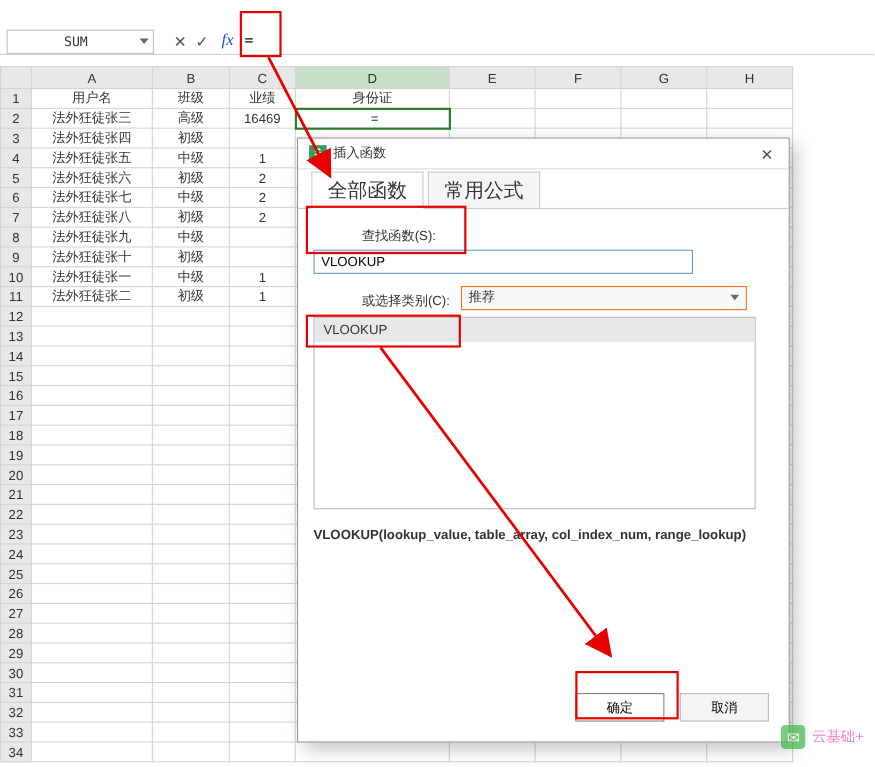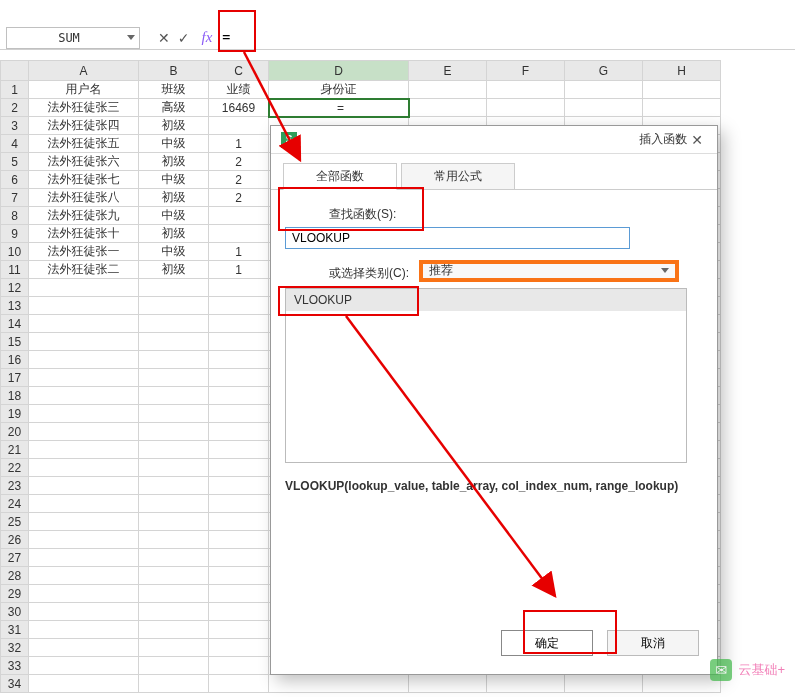--- a/index.html
+++ b/index.html
@@ -3,21 +3,21 @@
 <meta charset="utf-8">
 <style>
   * { box-sizing: border-box; margin: 0; padding: 0; font-family: "Microsoft YaHei", Arial, sans-serif; }
   body { background: #fff; width: 795px; height: 697px; position: relative; overflow: hidden; font-size: 12px; color: #333; }
 
   
   .fbar { position: absolute; top: 26px; left: 0; right: 0; height: 24px; display: flex; align-items: center; border-bottom: 1px solid #d0d0d0; }
   .namebox-wrap { width: 134px; height: 22px; border: 1px solid #c0c0c0; margin-left: 6px; display: flex; align-items: center; justify-content: space-between; padding: 0 4px; background: #fff; }
   .namebox { flex: 1; text-align: center; font-family: Consolas, monospace; }
   .fbar-icons { display: flex; align-items: center; margin-left: 18px; gap: 8px; }
-  .fx-icon { font-style: italic; font-family: "Times New Roman", serif; font-size: 15px; color: #8b5cf6; padding: 0 4px; }
+  .fx-icon { font-style: italic; font-family: "Times New Roman", serif; font-size: 15px; color: #1d4ed8; padding: 0 4px; }
   .cancel-x, .commit-check { font-size: 14px; color: #555; }
   .formula-input { flex: 1; height: 22px; padding: 2px 6px; border: none; font-family: Consolas, monospace; }
 
   
   .red-box { position: absolute; border: 2px solid #e60000; pointer-events: none; }
 
   
   .grid-wrap { position: absolute; top: 60px; left: 0; right: 0; bottom: 0; }
   table.grid { border-collapse: collapse; table-layout: fixed; }
   .grid th, .grid td { border: 1px solid #d4d4d4; height: 18px; font-size: 12px; text-align: center; font-weight: normal; }
@@ -29,36 +29,36 @@
   .col-C { width: 60px; }
   .col-D { width: 140px; }
   .col-gen { width: 78px; }
   .cell-bold { font-weight: bold; }
   .active-cell { outline: 2px solid #2e7d32; outline-offset: -1px; text-align: left; padding-left: 4px; }
 
   
   .dialog { position: absolute; top: 125px; left: 270px; width: 448px; height: 550px; background: #fff; border: 1px solid #999; box-shadow: 6px 6px 16px rgba(0,0,0,.25); }
   .dlg-title { height: 28px; display: flex; align-items: center; padding: 0 10px; border-bottom: 1px solid #ddd; }
   .dlg-title .logo { width: 16px; height: 16px; background: #2e9e5b; margin-right: 6px; display: inline-flex; align-items: center; justify-content: center; color: #fff; font-size: 10px; font-weight: bold; }
-  .dlg-title .ttl { flex: 1; font-size: 12px; text-align: right; }
+  .dlg-title .ttl { flex: 1; font-size: 12px; }
   .dlg-close { font-size: 14px; color: #555; cursor: pointer; padding: 0 4px; }
   .tabs { display: flex; border-bottom: 1px solid #ccc; height: 28px; align-items: flex-end; padding-left: 12px; gap: 4px; margin-top: 8px; }
-  .tab { padding: 4px 32px; border: 1px solid #ccc; border-bottom: none; background: #f5f5f5; font-size: 12px; cursor: pointer; }
+  .tab { padding: 4px 14px; border: 1px solid #ccc; border-bottom: none; background: #f5f5f5; font-size: 18px; cursor: pointer; }
   .tab.active { background: #fff; border-bottom: 1px solid #fff; position: relative; top: 1px; }
   .dlg-body { padding: 10px 14px 0 14px; }
   .lbl { font-size: 12px; margin-top: 6px; margin-left: 44px; }
   .search-input { width: 345px; height: 22px; border: 1px solid #5b9bd5; padding: 2px 6px; font-size: 12px; margin-top: 4px; }
   .cat-row { margin-top: 10px; display: flex; align-items: center; gap: 10px; }
-  .cat-dd { width: 260px; height: 22px; border: 4px solid #f97316; display: flex; align-items: center; justify-content: space-between; padding: 0 6px; background: #f8f8f8; }
+  .cat-dd { width: 260px; height: 22px; border: 1px solid #f97316; display: flex; align-items: center; justify-content: space-between; padding: 0 6px; background: #f8f8f8; }
   .func-list { margin-top: 6px; width: 402px; height: 175px; border: 1px solid #bbb; background: #fff; overflow: auto; }
   .func-item { padding: 4px 8px; background: #e8e8e8; font-size: 12px; }
   .sig { margin-top: 14px; font-size: 12px; font-weight: bold; line-height: 1.5; }
   .desc { margin-top: 10px; font-size: 12px; line-height: 1.7; color: #333; }
   .dlg-buttons { position: absolute; bottom: 18px; right: 18px; display: flex; gap: 14px; }
-  .btn { width: 92px; height: 26px; border: 1px solid #bbb; background: #f5f5f5; font-size: 12px; cursor: pointer; }
+  .btn { width: 81px; height: 26px; border: 1px solid #bbb; background: #f5f5f5; font-size: 12px; cursor: pointer; }
   .btn.primary { background: #fff; border: 1px solid #888; }
 
   
   .arrow-svg { position: absolute; top: 0; left: 0; pointer-events: none; }
 
   
   .watermark { position: absolute; right: 10px; bottom: 16px; display: flex; align-items: center; gap: 6px; opacity: .7; }
   .wm-icon { width: 22px; height: 22px; background: #3fb848; border-radius: 4px; display: flex; align-items: center; justify-content: center; color: #fff; font-size: 14px; }
   .wm-text { font-size: 13px; color: #ec4899; }
 

